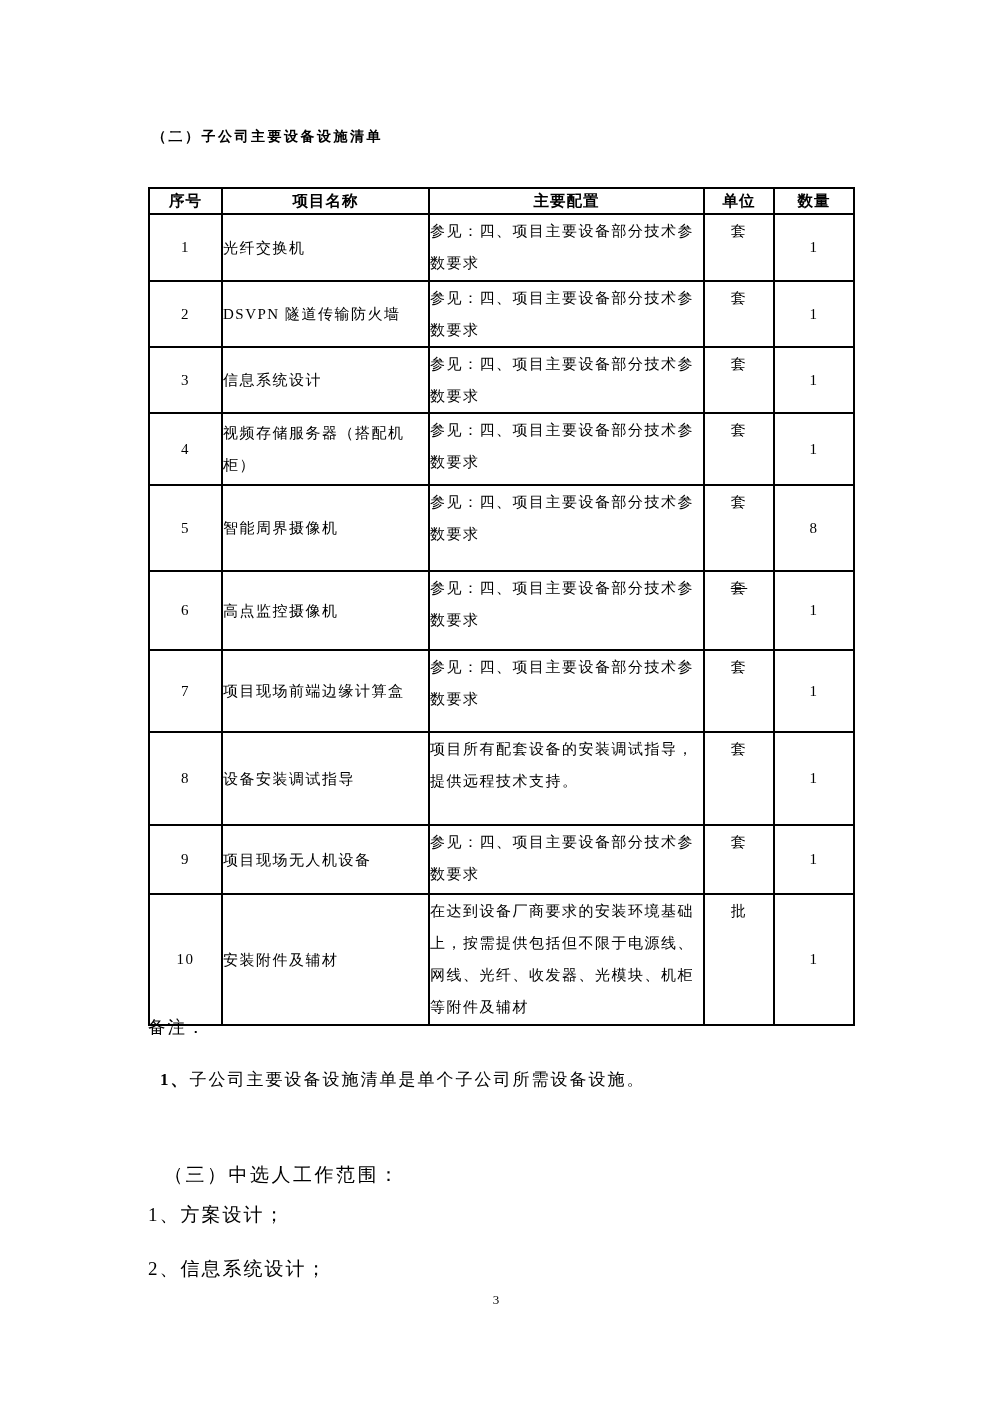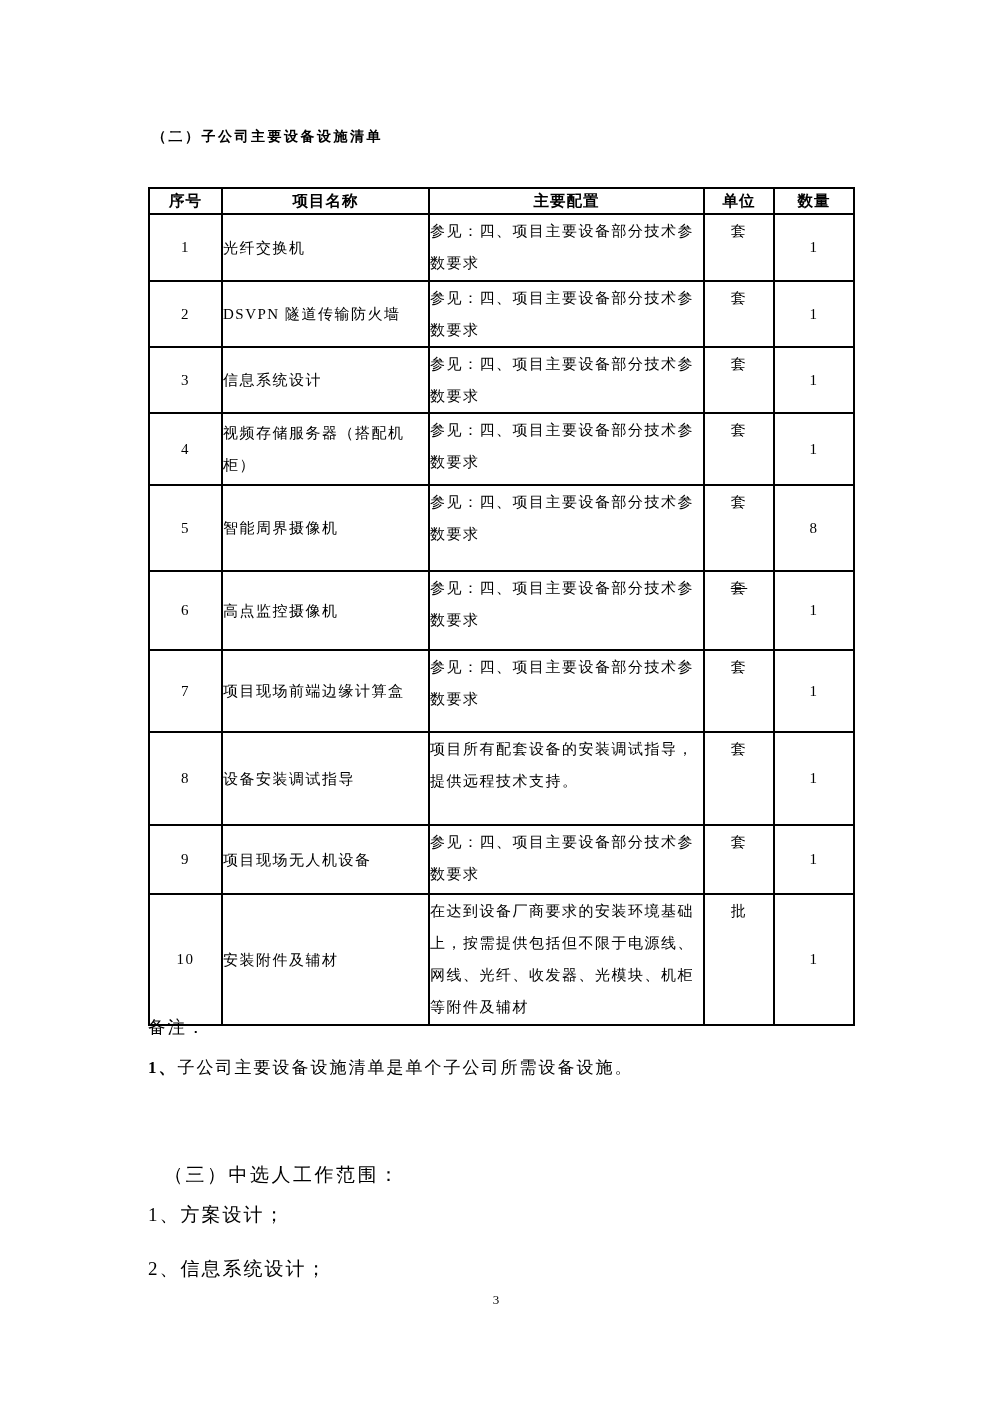--- a/index.html
+++ b/index.html
@@ -82,21 +82,21 @@
 
   .note-block { position: absolute; left: 148px; width: 702px; }
   #notes-label {
     top: 1014px;
     font-size: 17.5px;
     letter-spacing: 2px;
     line-height: 26px;
   }
   #notes-list { top: 1052px; }
   #notes-list p {
-    margin: 0;
+    margin: 12px;
     font-size: 17px;
     letter-spacing: 2px;
     line-height: 31px;
   }
   .note-num-bold { font-weight: bold; }
 
   #section3-heading {
     position: absolute;
     left: 148px; top: 1146px;
     font-size: 19px;

